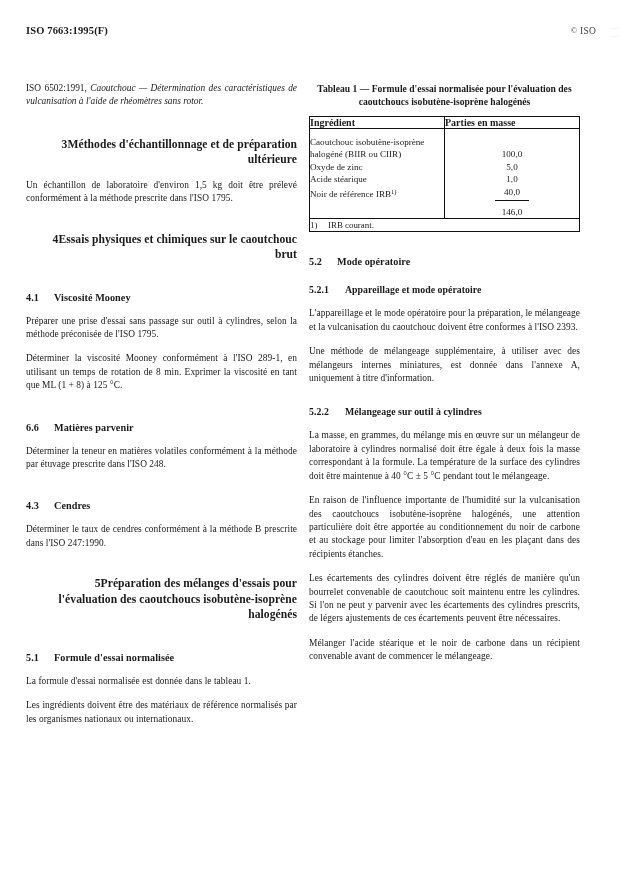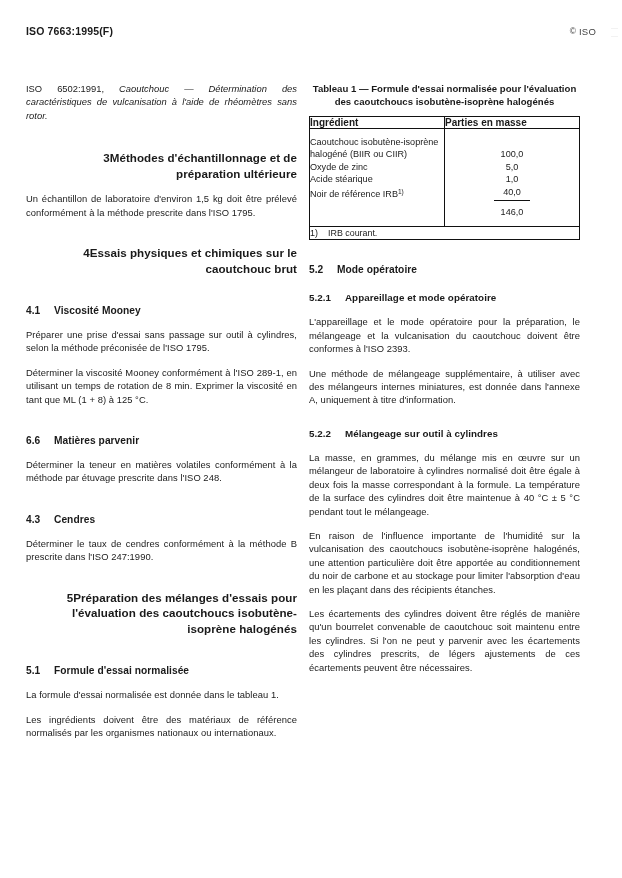--- a/index.html
+++ b/index.html
@@ -14,20 +14,21 @@
     font-family: "Liberation Sans", sans-serif;
     color: #1a1a1a;
     -webkit-font-smoothing: antialiased;
   }
   .page {
     position: absolute;
     left: 0; top: 0;
     width: 622px;
     height: 750px;
     overflow: hidden;
+    font-family: Liberation Serif, serif;
   }
 
   
   .header {
     position: absolute;
     left: 26px;
     top: 25px;
     width: 570px;
     display: flex;
     justify-content: space-between;
@@ -156,21 +157,21 @@
     padding: 3px 6px;
     text-align: center;
   }
   tr.first-row .body-cell-left { padding-top: 7px; }
   tr.first-row .body-cell-right { padding-top: 7px; vertical-align: bottom; }
   .val-underline {
     display: inline-block;
     border-bottom: 1.1px solid #111;
     padding: 0 9px 2px 9px;
   }
-  tr.total-row .body-cell-right { padding-top: 5px; padding-bottom: 8px; }
+  tr.total-row .body-cell-right { padding-top: 5px; }
   tr.total-row .body-cell-left { padding-bottom: 8px; }
   .note-row td {
     border-top: 1.2px solid #111;
     font-size: 8.9px;
     line-height: 12px;
     padding: 5px 6px 6px 8px;
     text-align: left;
   }
   .note-row .note-num { display: inline-block; min-width: 18px; }
   sup.fn {
@@ -324,20 +325,21 @@
       <p>Une méthode de mélangeage supplémentaire, à utiliser avec des mélangeurs internes miniatures, est donnée dans l'annexe A, uniquement à titre d'information.</p>
 
       <div class="gap-md"></div>
 
       <h4 class="subsub">
         <span class="num">5.2.2</span><span>Mélangeage sur outil à cylindres</span>
       </h4>
       <p>La masse, en grammes, du mélange mis en œuvre sur un mélangeur de laboratoire à cylindres normalisé doit être égale à deux fois la masse correspondant à la formule. La température de la surface des cylindres doit être maintenue à 40 °C ± 5 °C pendant tout le mélangeage.</p>
       <p>En raison de l'influence importante de l'humidité sur la vulcanisation des caoutchoucs isobutène-isoprène halogénés, une attention particulière doit être apportée au conditionnement du noir de carbone et au stockage pour limiter l'absorption d'eau en les plaçant dans des récipients étanches.</p>
       <p>Les écartements des cylindres doivent être réglés de manière qu'un bourrelet convenable de caoutchouc soit maintenu entre les cylindres. Si l'on ne peut y parvenir avec les écartements des cylindres prescrits, de légers ajustements de ces écartements peuvent être nécessaires.</p>
+      <p class="last">Mélanger l'acide stéarique et le noir de carbone dans un récipient convenable avant de commencer le mélangeage.</p>
 
     </div>
 
   </div>
 
   <div class="folio">2</div>
 
 </div>
 
 </body></html>

